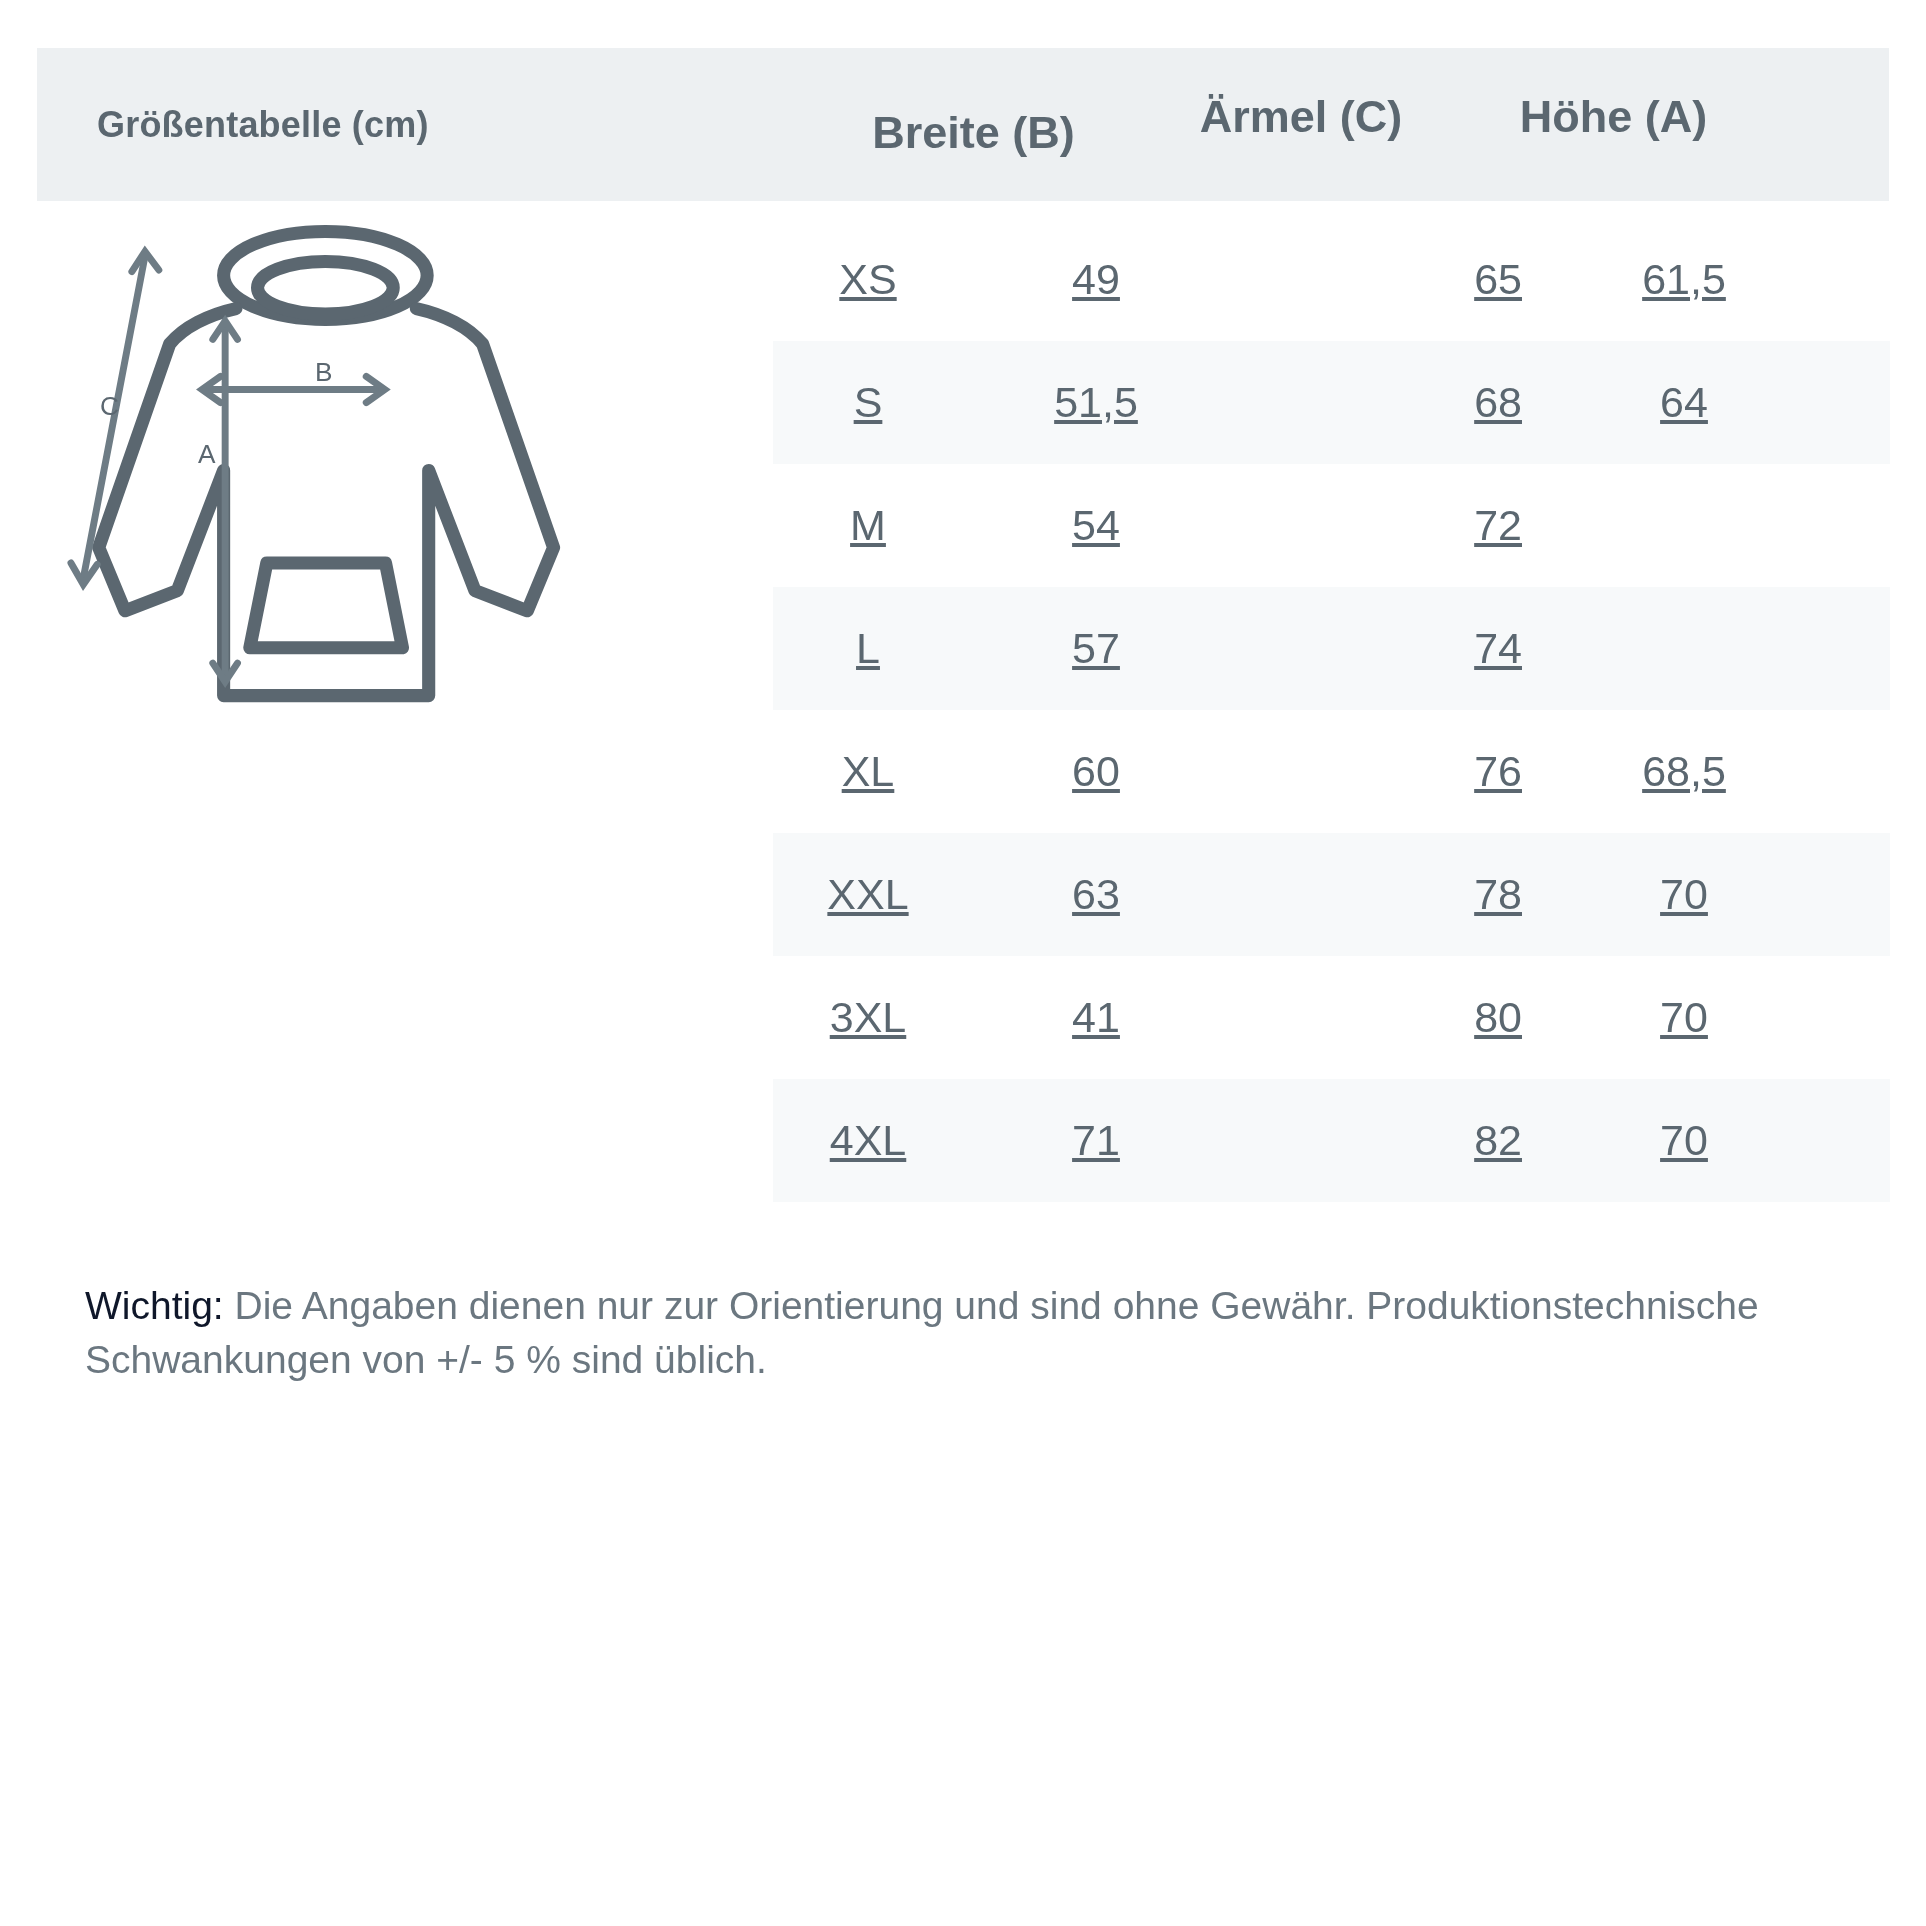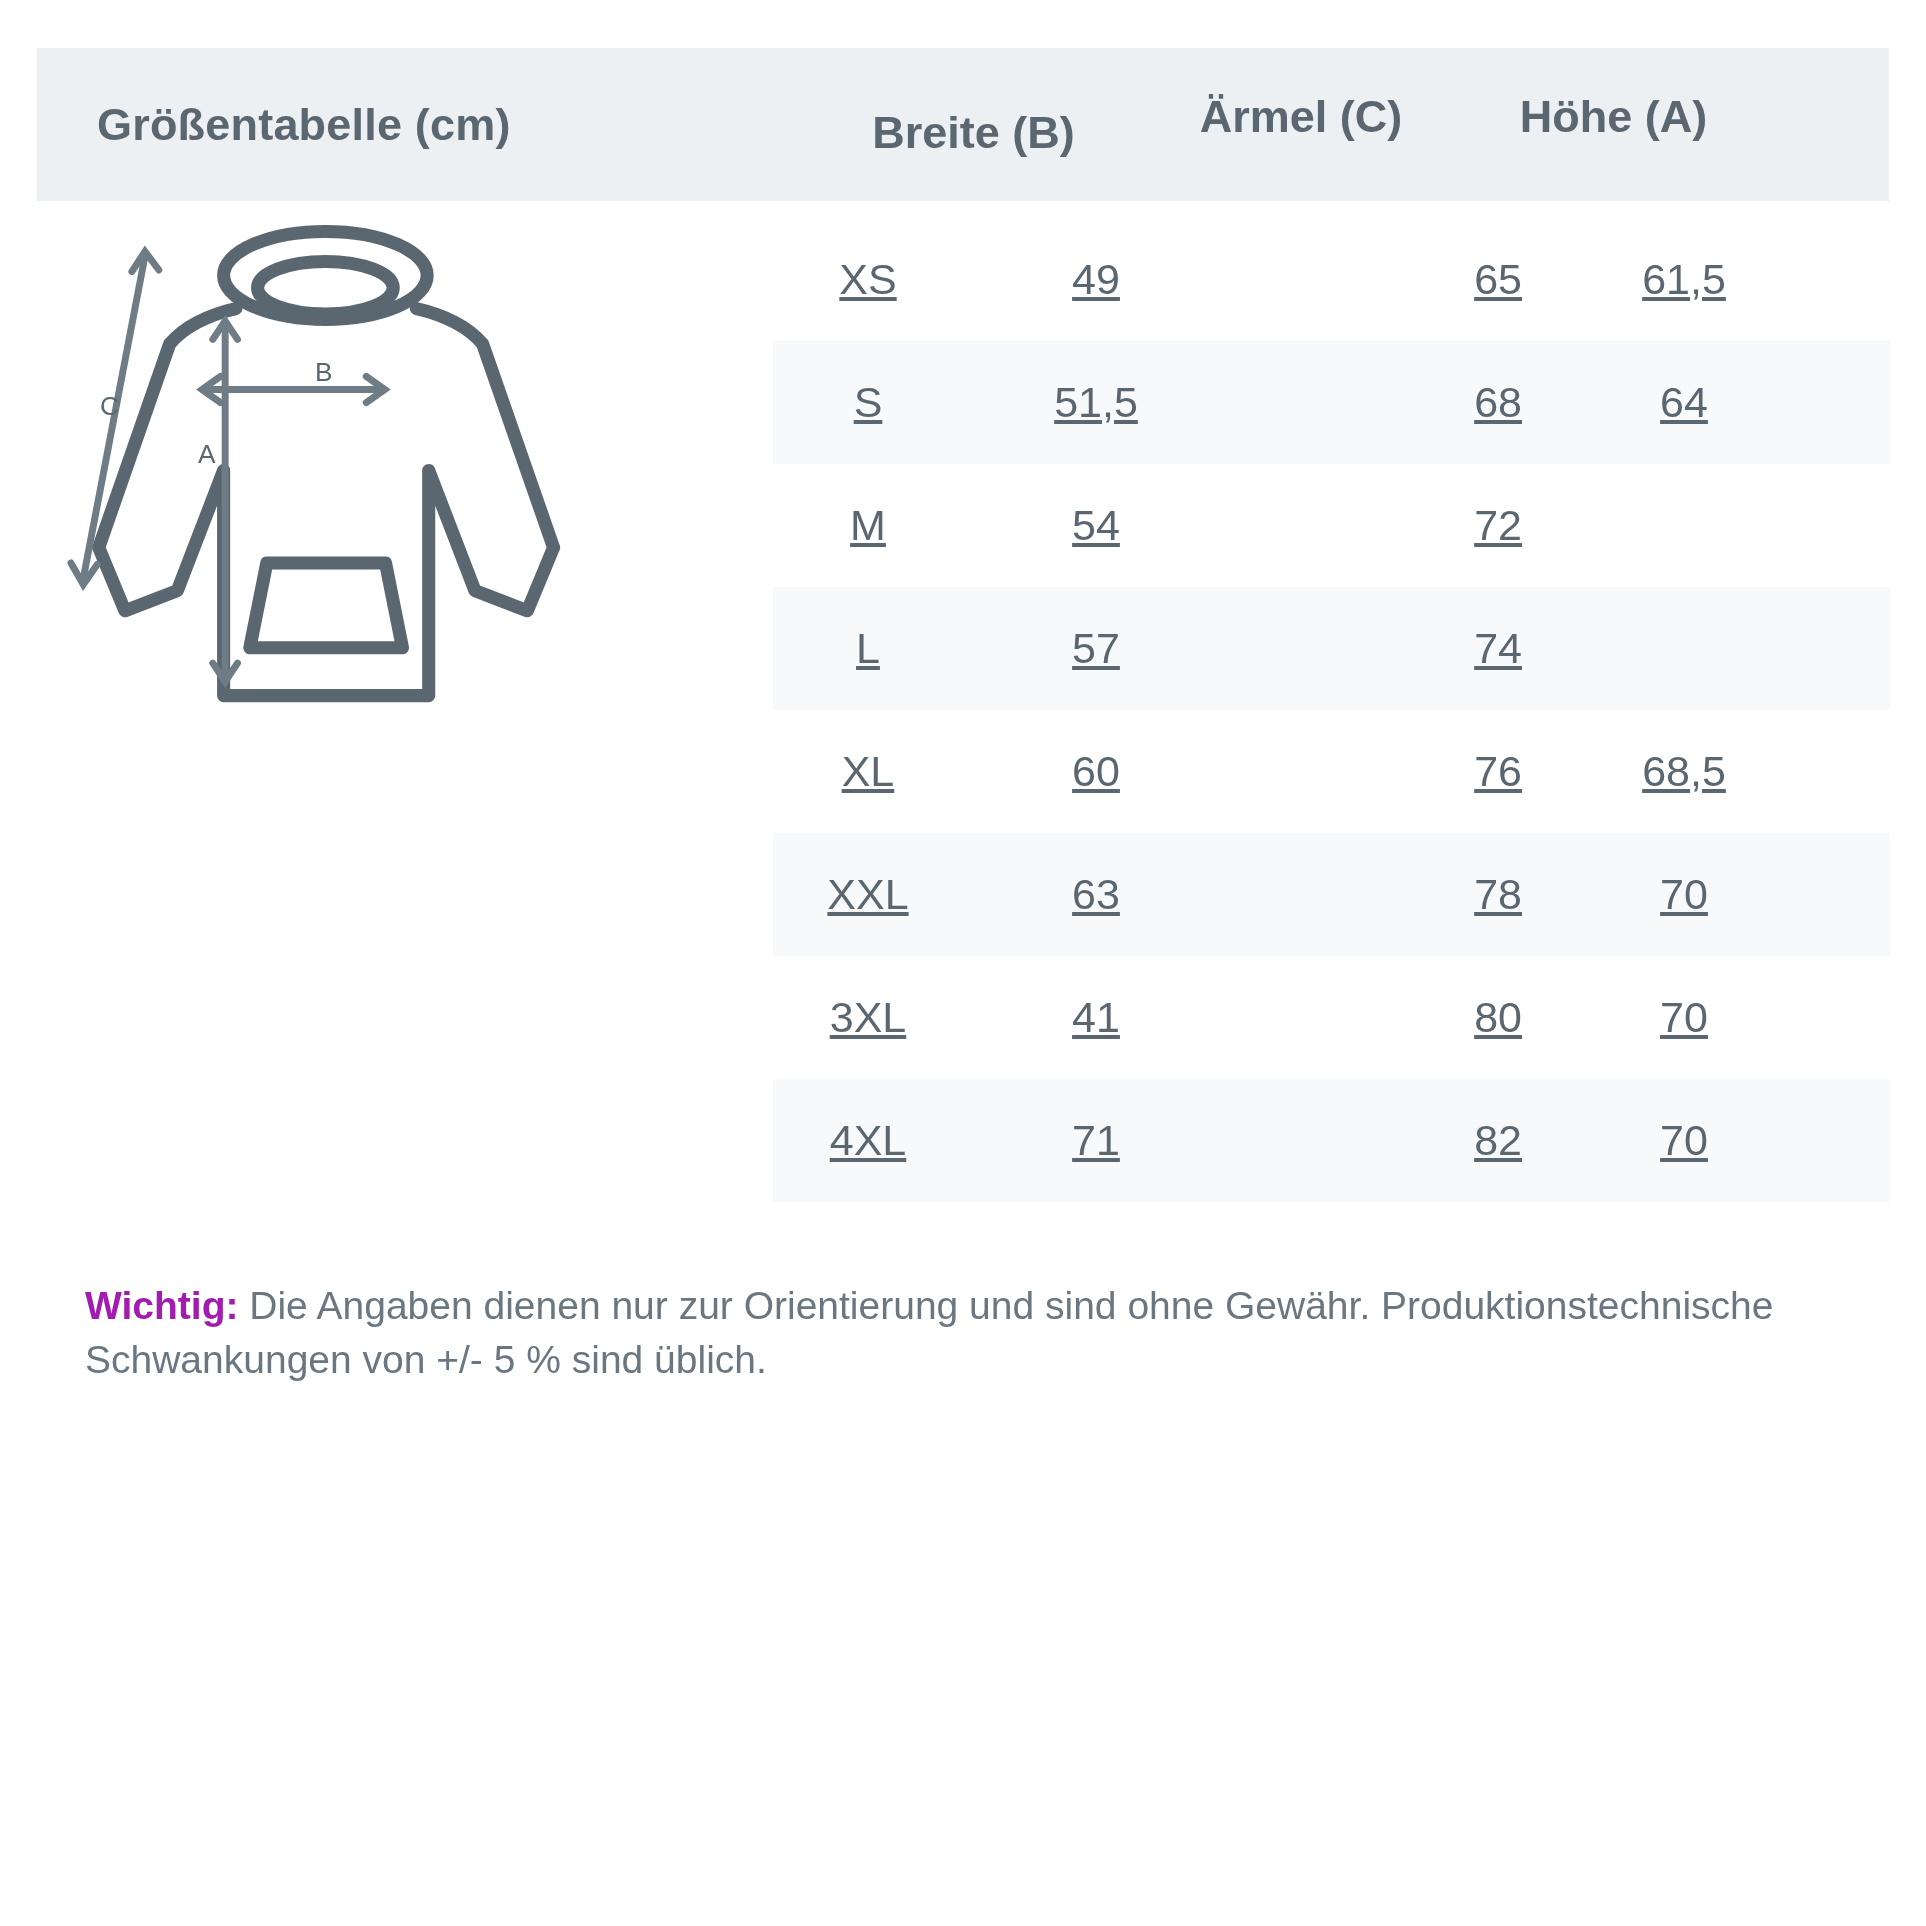--- a/index.html
+++ b/index.html
@@ -31,21 +31,21 @@
     height: 153px;
     background: #edf0f2;
     display: flex;
     align-items: center;
   }
   .header-title {
     position: absolute;
     left: 60px;
     top: 50%;
     transform: translateY(-50%);
-    font-size: 45px;
+    font-size: 36px;
     font-weight: bold;
     color: #5b6770;
     letter-spacing: 0.2px;
     white-space: nowrap;
   }
   .header-cols {
     position: absolute;
     left: 771px;
     top: 50%;
     transform: translateY(-50%);
@@ -101,22 +101,22 @@
   .footnote {
     position: absolute;
     left: 85px;
     top: 1279px;
     width: 1765px;
     font-size: 39px;
     line-height: 1.38;
     color: #6b7780;
   }
   .footnote b {
-    color: #a21caf;
-    font-weight: bold;
+    color: #0f172a;
+    font-weight: normal;
   }
 </style>
 </head>
 <body>
 
 <div class="sheet">
 
   <div class="header-band">
     <div class="header-title">Größentabelle (cm)</div>
     <div class="header-cols">

